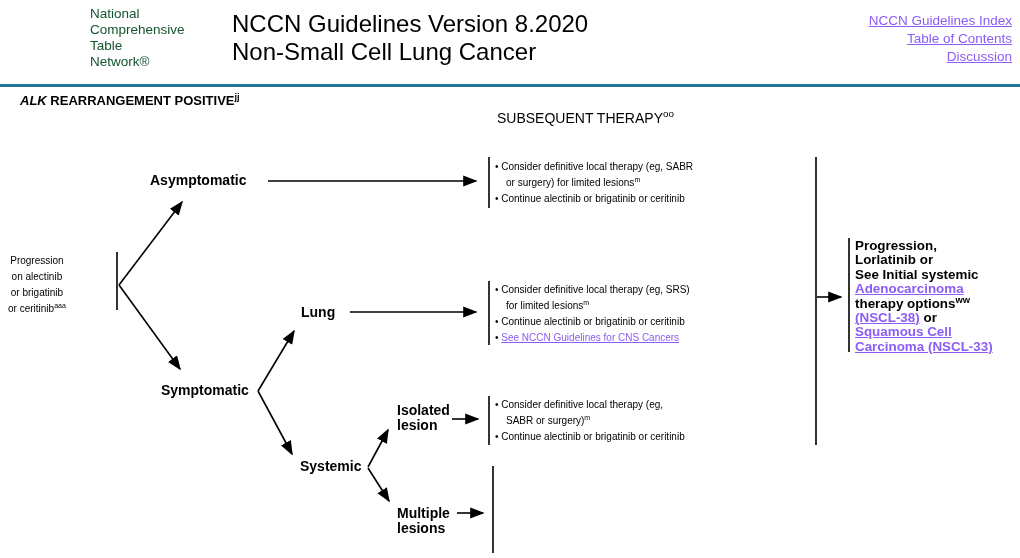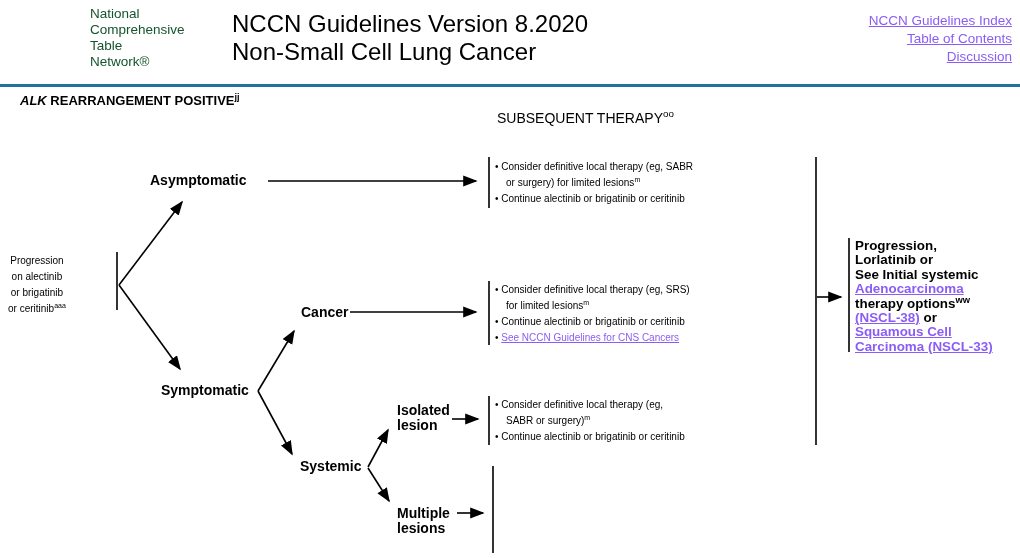--- a/index.html
+++ b/index.html
@@ -89,21 +89,21 @@
 
   <div class="abs fc" style="left:8px;top:253px;text-align:center;">
     <div>Progression</div>
     <div>on alectinib</div>
     <div>or brigatinib</div>
     <div class="nowrap"><span>or ceritinib</span><sup>aaa</sup></div>
   </div>
 
   <div class="abs lbl" style="left:150px;top:173px;">Asymptomatic</div>
   <div class="abs lbl" style="left:161px;top:383px;">Symptomatic</div>
-  <div class="abs lbl" style="left:301px;top:305px;">Cancer</div>
+  <div class="abs lbl" style="left:301px;top:305px;">Lung</div>
   <div class="abs lbl" style="left:300px;top:459px;">Systemic</div>
   <div class="abs lbl" style="left:397px;top:403px;">
     <div>Isolated</div>
     <div>lesion</div>
   </div>
   <div class="abs lbl" style="left:397px;top:498px;margin-top:8px;">
     <div>Multiple</div>
     <div>lesions</div>
   </div>
 

